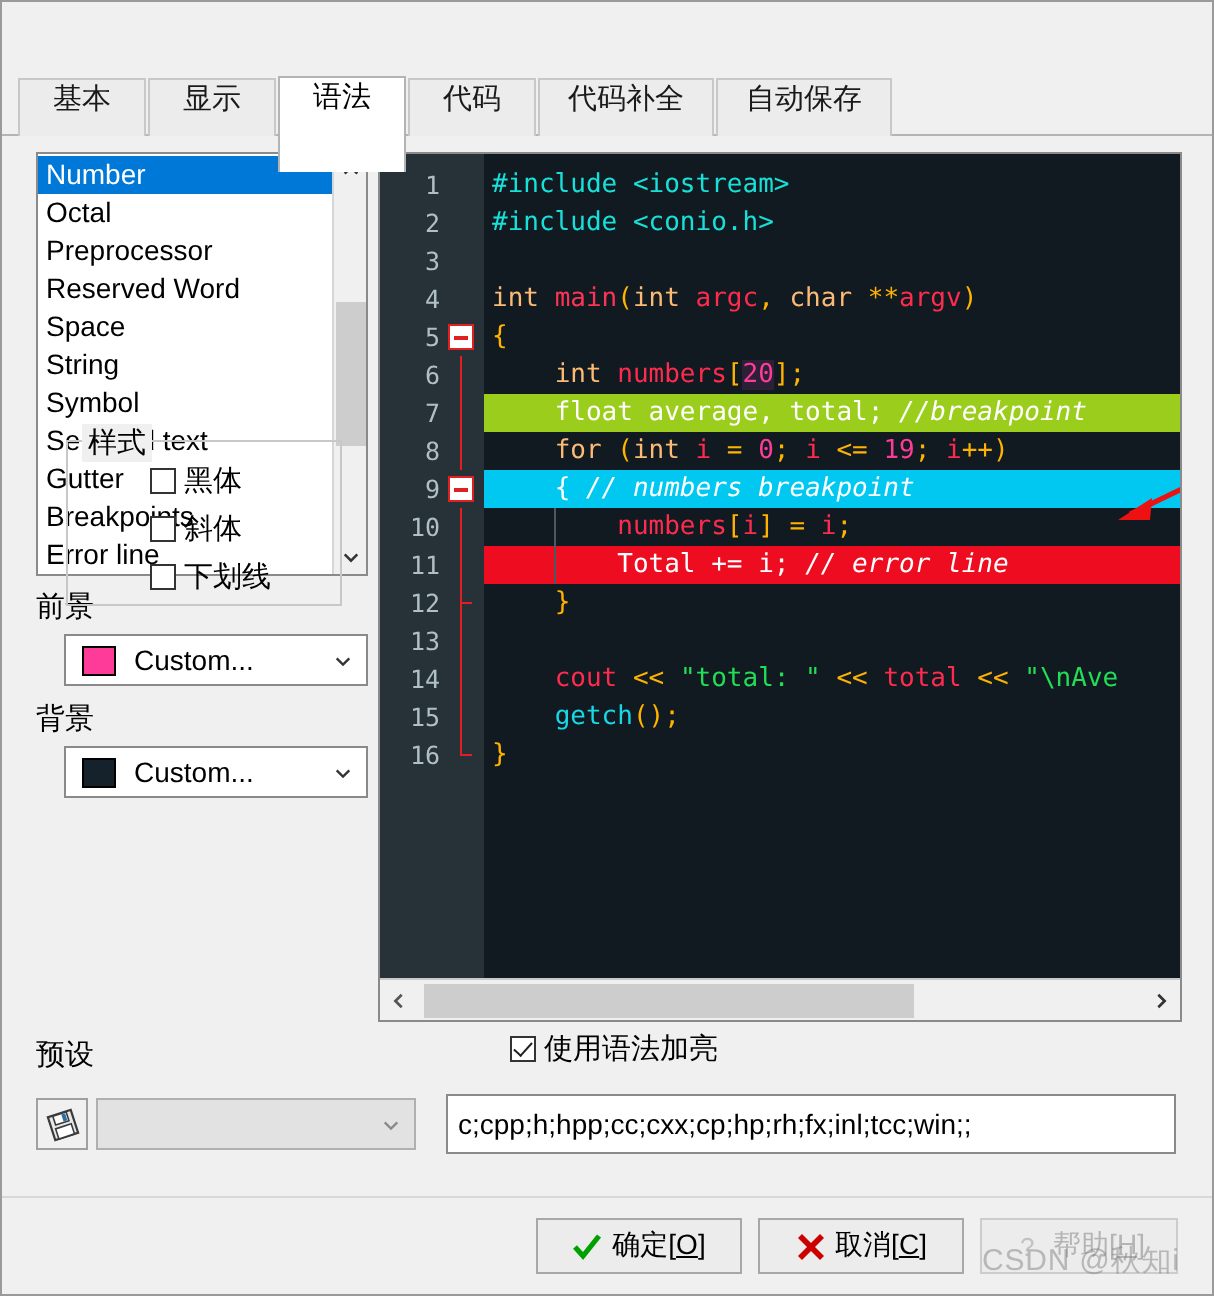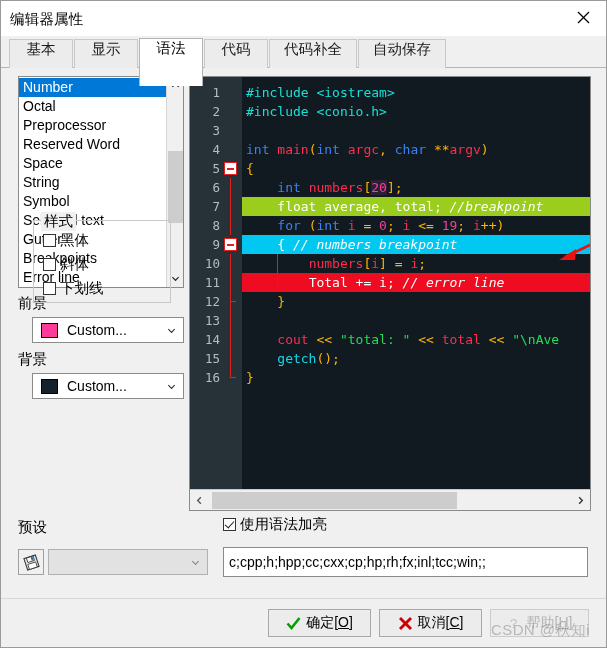--- a/index.html
+++ b/index.html
@@ -160,20 +160,21 @@
     padding: 0 3px;
     font-size: 14.5px; color: #000;
     z-index: 2;
     white-space: nowrap;
   }
   .chk-row {
     position: absolute; left: 42px;
     display: flex; align-items: center;
     cursor: pointer;
     white-space: nowrap;
+    padding-left: 32px;
   }
   .chkbox {
     width: 13px; height: 13px;
     border: 1px solid #333;
     background: #fff;
     flex: none;
     position: relative;
   }
   .chkbox.checked::after {
     content: "";
@@ -286,21 +287,21 @@
     padding-left: 4px;
   }
   .code-line span { white-space: pre; }
   .ind-guide {
     position: absolute;
     width: 1px;
     background: #4a5a62;
   }
   
   .t-pre   { color: #18e0d8; }
-  .t-kw    { color: #3b82f6; margin-top: 16px; }
+  .t-kw    { color: #fdba74; margin-top: 16px; }
   .t-fn    { color: #ff3355; }
   .t-id    { color: #ff2b4e; }
   .t-num   { color: #ff3b9a; }
   .t-punct { color: #ffb300; }
   .t-op    { color: #ffb300; }
   .t-str   { color: #22dd55; }
   .t-cmt   { color: #29b6f6; font-style: italic; }
   .t-plain { color: #e0e0e0; }
   .t-cyan  { color: #18d8e8; }
   .sel-num { background: #2b2036; color:#ff3b9a; }
@@ -365,29 +366,20 @@
     white-space: nowrap;
     pointer-events: none;
     letter-spacing: .4px;
   }
 </style>
 </head>
 <body>
 
 <div id="window">
 
-  <div id="titlebar">
-    <div id="title-text">编辑器属性</div>
-    <div id="close-btn">
-      <svg width="13" height="13" viewBox="0 0 13 13" aria-hidden="true">
-        <line x1="1" y1="1" x2="12" y2="12" stroke="#000" stroke-width="1.2"></line>
-        <line x1="12" y1="1" x2="1" y2="12" stroke="#000" stroke-width="1.2"></line>
-      </svg>
-    </div>
-  </div>
 
   <div id="tabstrip">
       <div class="tab" style="left: 8px; width: 64px;">
         <span>基本</span>
       </div>
       <div class="tab" style="left: 73px; width: 64px;">
         <span>显示</span>
       </div>
       <div class="tab active" style="left: 138px; width: 64px;">
         <span>语法</span>

